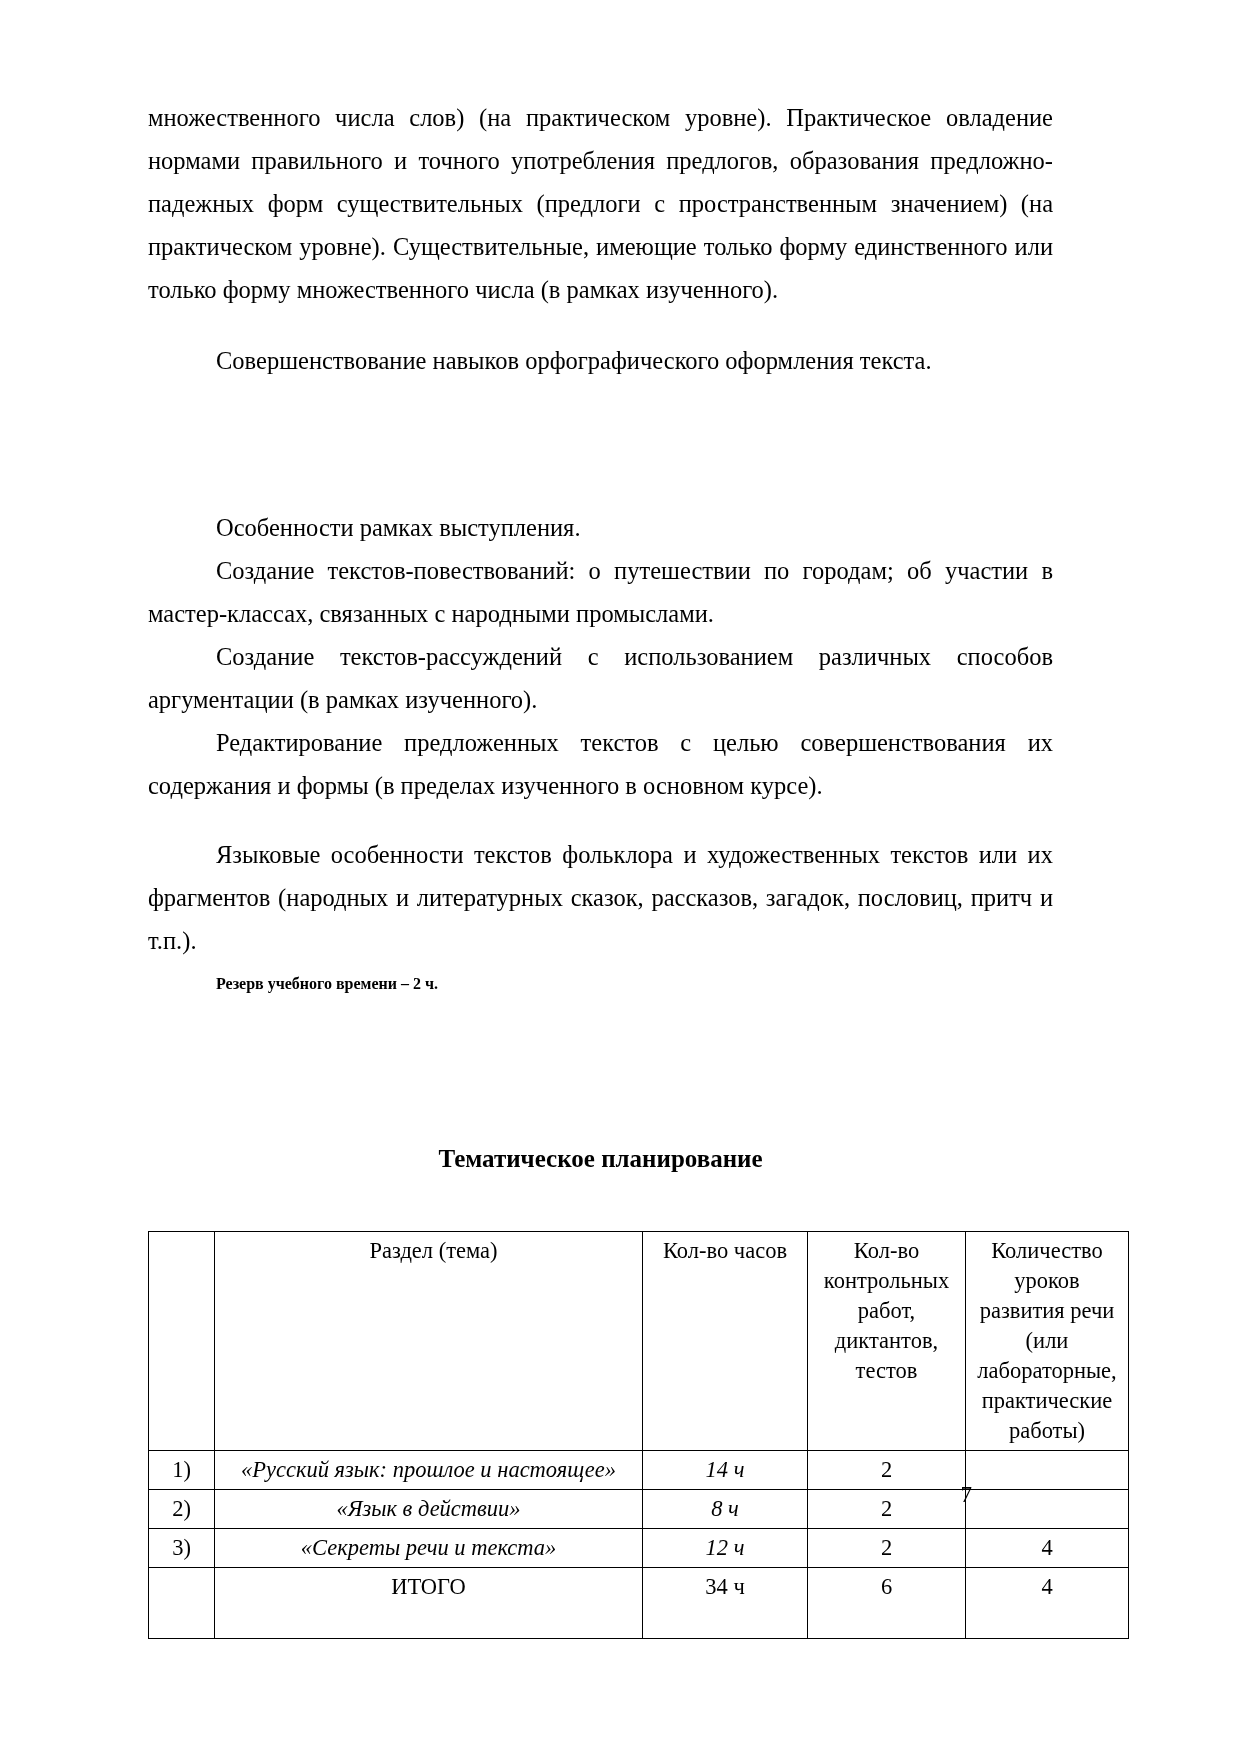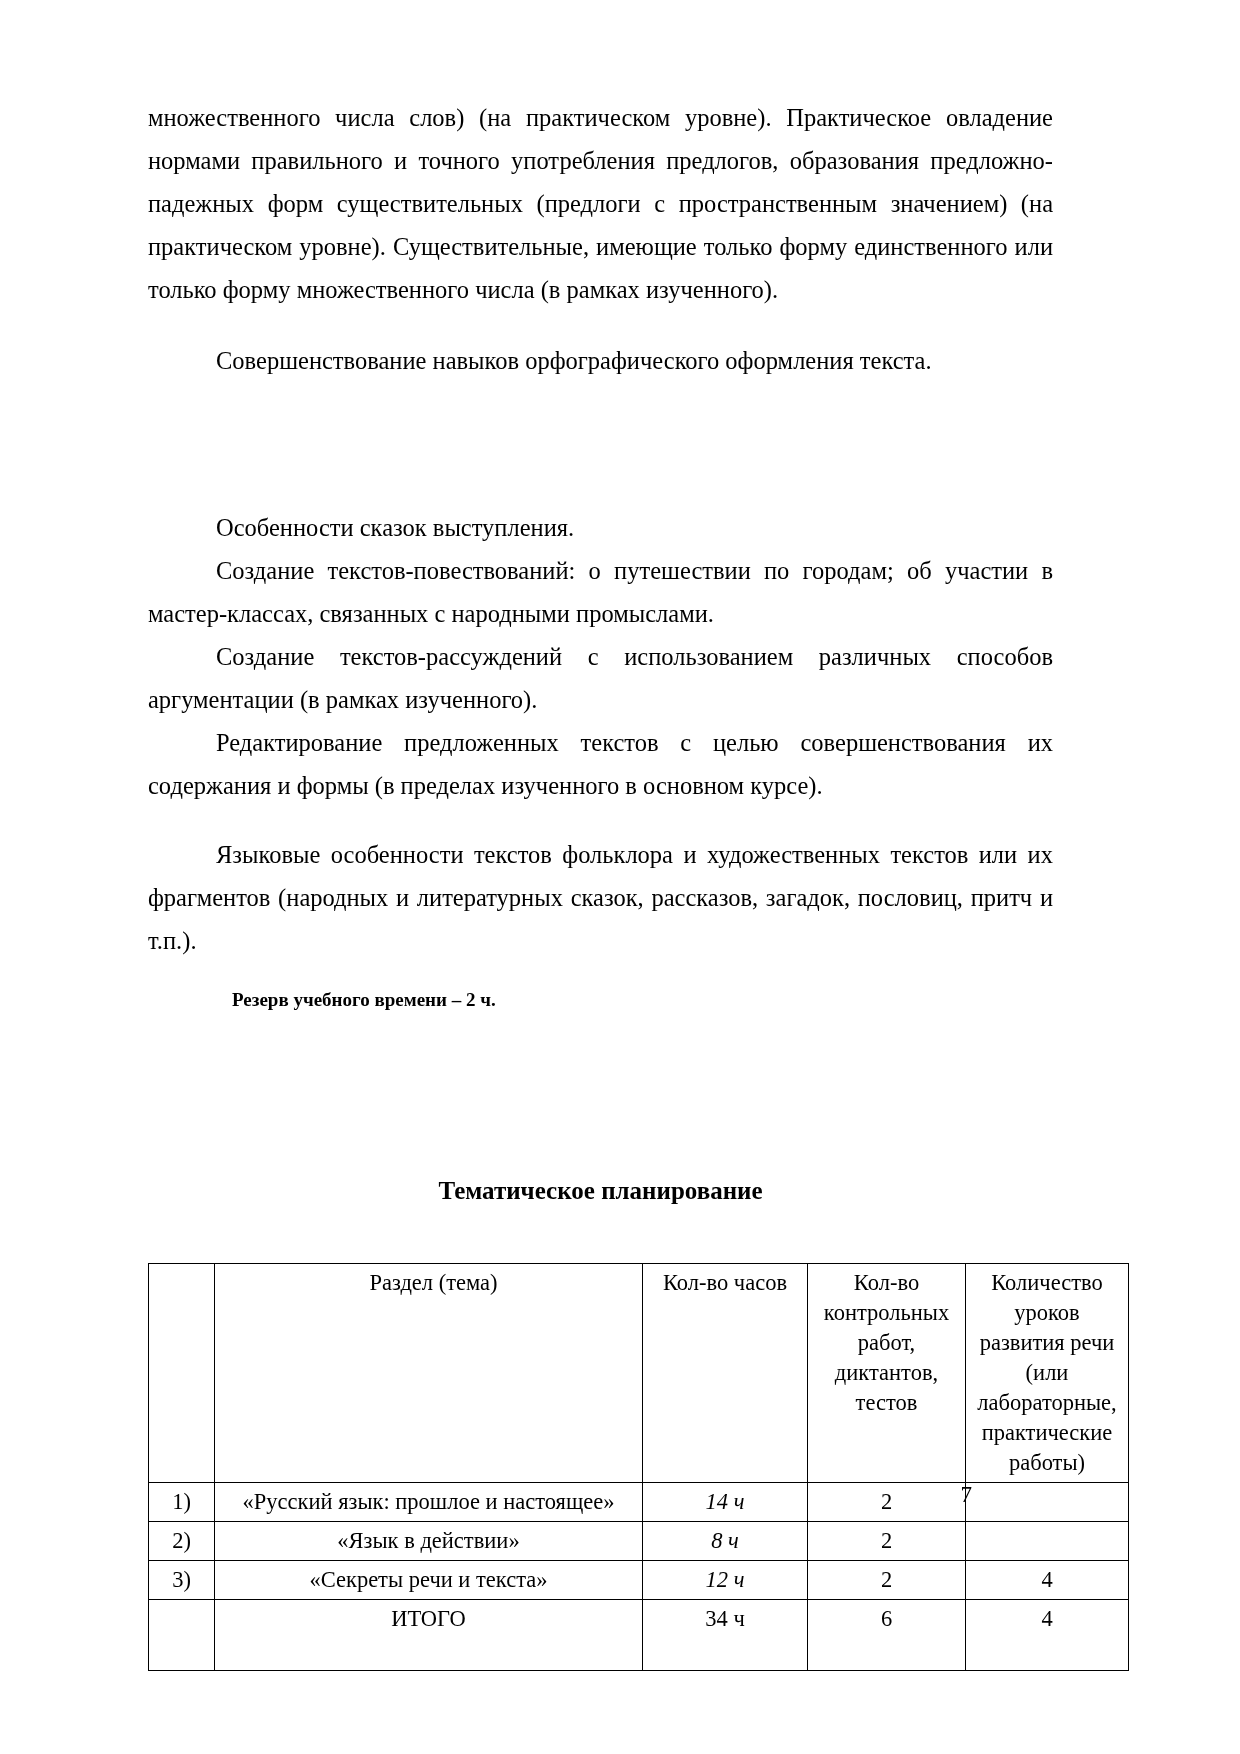--- a/index.html
+++ b/index.html
@@ -49,22 +49,22 @@
 
   h2.section-heading {
     margin: 0;
     font-size: 24.5px;
     line-height: 43px;
     font-weight: bold;
     text-indent: 68px;
     text-align: left;
   }
   p.bold-line {
-    margin: 16px;
-    font-size: 19px;
+    margin: 0;
+    font-size: 16px;
     line-height: 43px;
     font-weight: bold;
     text-indent: 68px;
     text-align: left;
   }
   h1.table-title {
     margin: 0;
     font-size: 25px;
     line-height: 40px;
     font-weight: bold;
@@ -89,20 +89,21 @@
   table.plan th.h-theme { width: 405px; padding-left: 16px; }
   table.plan th.h-hours { width: 152px; }
   table.plan th.h-ctrl { width: 145px; }
   table.plan th.h-dev { width: 150px; }
 
   .head-row td, .head-row th { height: 150px; vertical-align: top; }
   td.num-cell { text-align: left; padding-left: 7px; vertical-align: top; }
   td.theme-cell {
     text-align: left;
     padding-left: 10px;
+    font-style: italic;
     font-weight: bold;
     line-height: 29px;
   }
   td.hours-cell {
     font-style: italic;
     font-weight: bold;
     text-align: center;
     vertical-align: bottom;
   }
   td.plain-center { text-align: center; vertical-align: top; }
@@ -140,21 +141,21 @@
     <div class="gap-2"></div>
 
     <p class="body-par indent">Совершенствование навыков орфографического оформления текста.</p>
 
     <div class="gap-1"></div>
     <div class="gap-1"></div>
 
 
     <div class="gap-4"></div>
 
-    <p class="body-par indent">Особенности сказок выступления.</p>
+    <p class="body-par indent">Особенности рамках выступления.</p>
 
     <p class="body-par indent">Создание текстов-повествований: о путешествии по городам; об участии в мастер-классах, связанных с народными промыслами.</p>
 
     <p class="body-par indent">Создание текстов-рассуждений с использованием различных способов аргументации (в рамках изученного).</p>
 
     <p class="body-par indent">Редактирование предложенных текстов с целью совершенствования их содержания и формы (в пределах изученного в основном курсе).</p>
 
     <div class="gap-5"></div>
 
     <p class="body-par indent">Языковые особенности текстов фольклора и художественных текстов или их фрагментов (народных и литературных сказок, рассказов, загадок, пословиц, притч и т.п.).</p>

